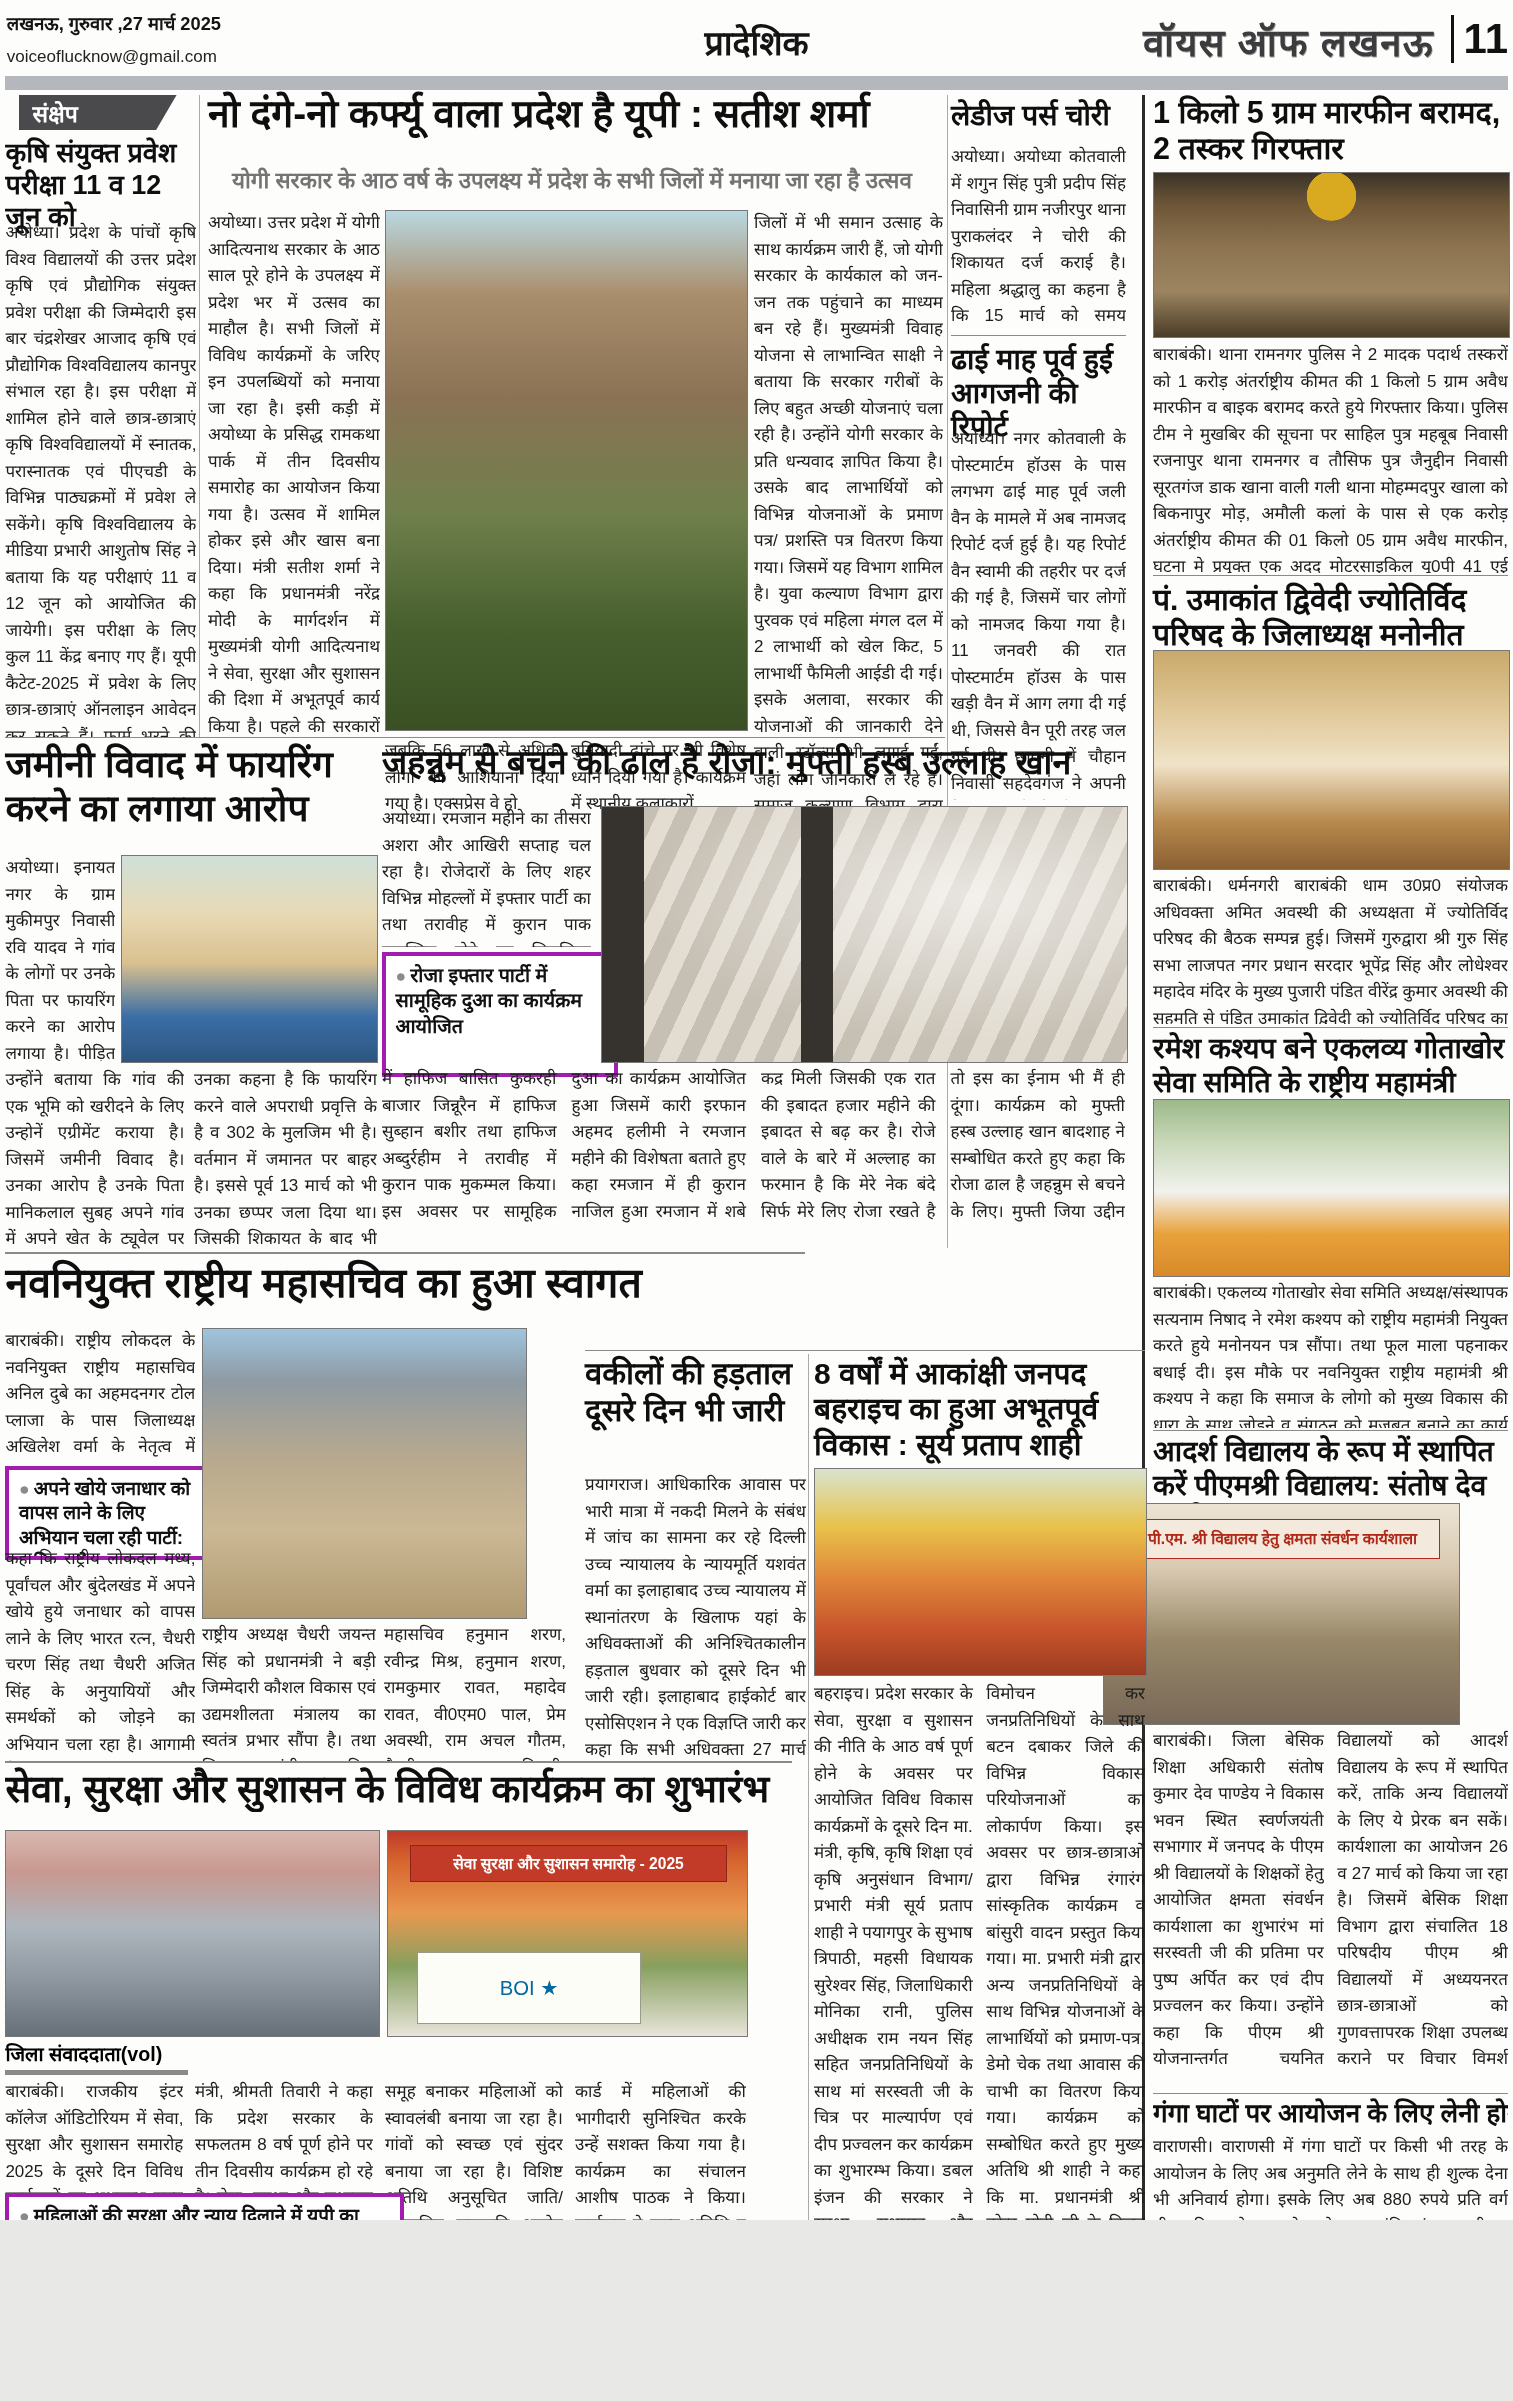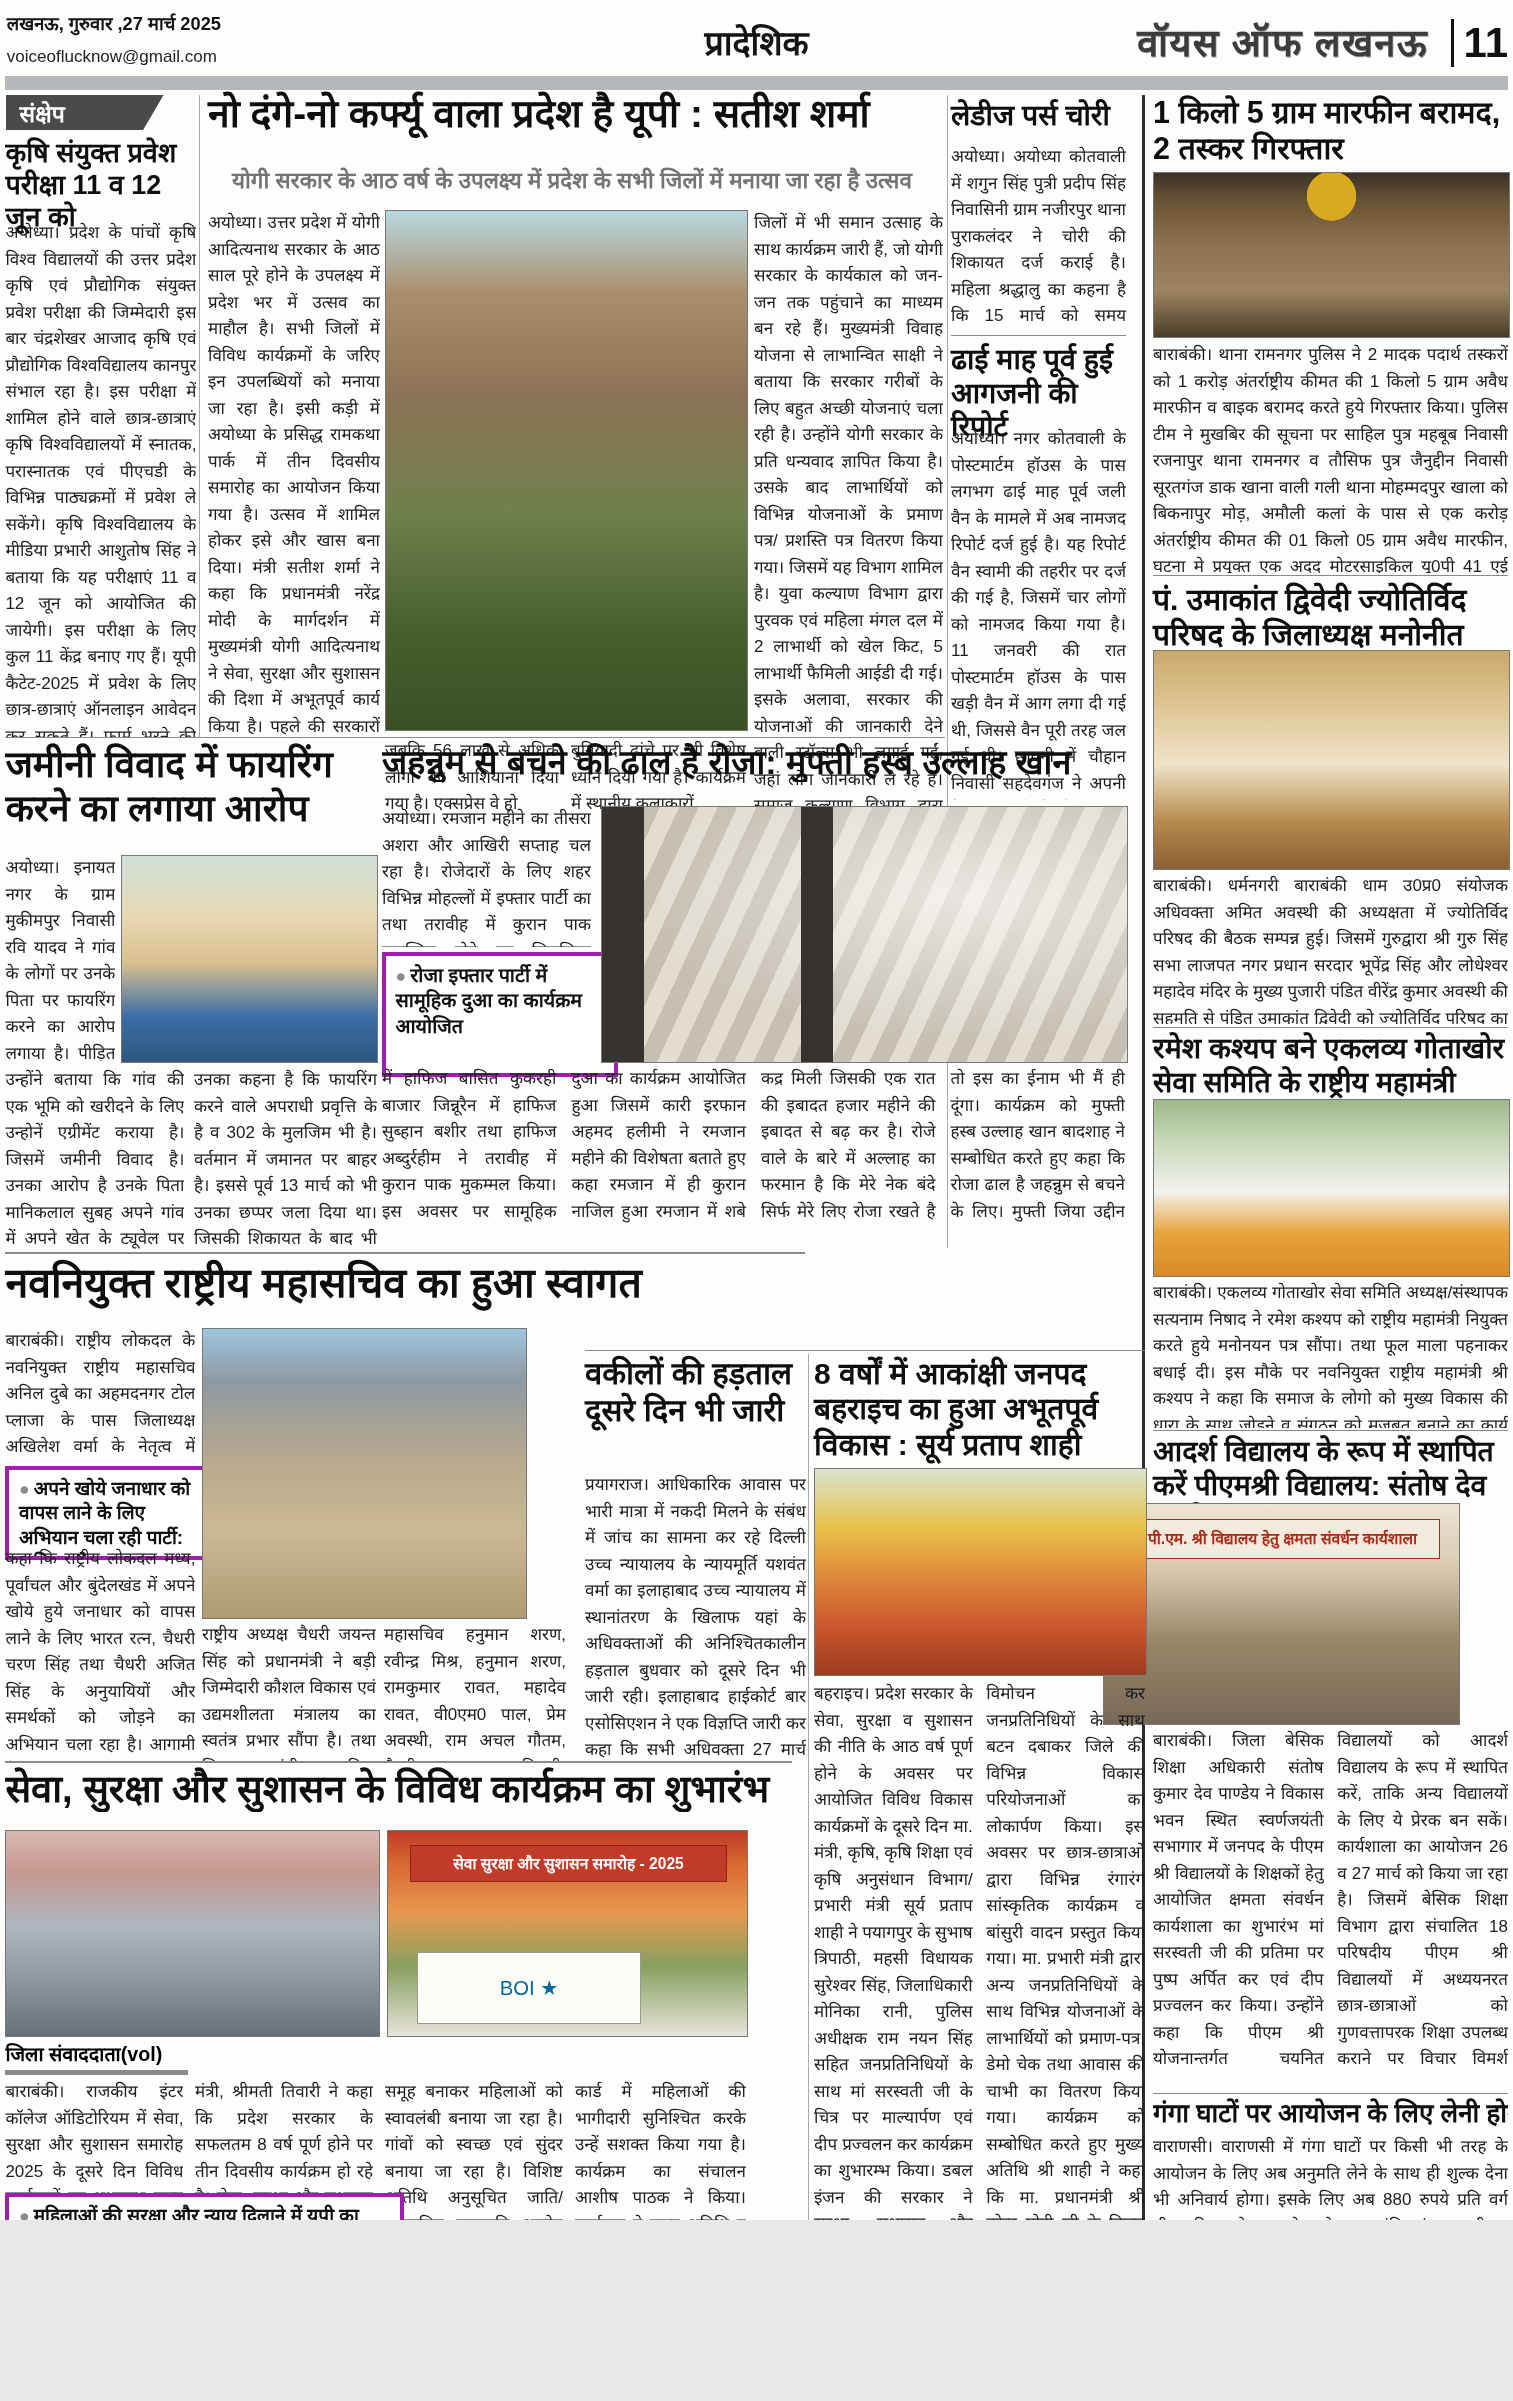--- a/index.html
+++ b/index.html
@@ -50,27 +50,27 @@
 </head>
 <body>
 
 <div id="page">
 
   <div class="abs" style="left:6.8px;top:9.5px;width:312px;">
     <div style="font-weight:bold;font-size:18.3px;">लखनऊ, गुरुवार ,27 मार्च  2025</div>
     <div style="font-size:17px;margin-top:12.2px;color:#222;">voiceoflucknow@gmail.com</div>
   </div>
   <div class="abs" style="left:597px;top:19px;width:319px;text-align:center;font-weight:bold;font-size:34px;">प्रादेशिक</div>
-  <div class="abs" style="left:1044px;top:15px;width:464px;display:flex;justify-content:flex-end;align-items:flex-end;gap:23px;">
+  <div class="abs" style="left:1044px;top:15px;width:464px;display:flex;justify-content:flex-end;align-items:flex-start;gap:17px;">
     <span class="mast">वॉयस ऑफ लखनऊ</span>
     <span class="pgnum">11</span>
   </div>
   <div class="abs graybar" style="left:5.4px;top:76px;width:1503px;height:13.6px;"></div>
 
-  <div class="abs badge" style="left:6px;top:95px;width:144px;height:35px;">संक्षेप</div>
+  <div class="abs badge" style="left:19px;top:95px;width:144px;height:35px;">संक्षेप</div>
   <div class="abs hl" style="left:5.4px;top:138px;width:191px;font-size:27px;">कृषि संयुक्त प्रवेश परीक्षा 11 व 12 जून को</div>
   <div class="abs bt" style="left:5.4px;top:220px;width:191px;height:518px;">अयोध्या। प्रदेश के पांचों कृषि विश्व विद्यालयों की उत्तर प्रदेश कृषि एवं प्रौद्योगिक संयुक्त प्रवेश परीक्षा की जिम्मेदारी इस बार चंद्रशेखर आजाद कृषि एवं प्रौद्योगिक विश्वविद्यालय कानपुर संभाल रहा है। इस परीक्षा में शामिल होने वाले छात्र-छात्राएं कृषि विश्वविद्यालयों में स्नातक, परास्नातक एवं पीएचडी के विभिन्न पाठ्यक्रमों में प्रवेश ले सकेंगे। कृषि विश्वविद्यालय के मीडिया प्रभारी आशुतोष सिंह ने बताया कि यह परीक्षाएं 11 व 12 जून को आयोजित की जायेगी। इस परीक्षा के लिए कुल 11 केंद्र बनाए गए हैं। यूपी कैटेट-2025 में प्रवेश के लिए छात्र-छात्राएं ऑनलाइन आवेदन कर सकते हैं। फार्म भरने की तिथि 17 मार्च 2025 से लेकर 7 मई 2025 तक निर्धारित की गई है। फार्म भरने की अंतिम तिथि 7 मई है, उसके बाद किसी के भी फार्म को स्वीकार नहीं किया जाएगा। पाठ्यक्रम का नाम, सीटों की संख्या, परीक्षा केंद्र, प्रवेश परीक्षा की अर्हता, ऑनलाइन आवेदन के लिए परीक्षा फार्म एवं अन्य विवरण उत्तर प्रदेश संयुक्त कृषि एवं प्रौद्योगिकी प्रवेश परीक्षा-2025 की अधिकारिक वेबसाइट पर उपलब्ध है।</div>
   <div class="abs" style="left:199px;top:95px;width:1.4px;height:643px;background:#aaa;"></div>
 
   <div class="abs hl" style="left:208px;top:91px;width:737px;font-size:39px;">नो दंगे-नो कर्फ्यू वाला प्रदेश है यूपी : सतीश शर्मा</div>
   <div class="abs subhead" style="left:208px;top:167px;width:737px;font-size:22.4px;margin-left:24px;">योगी सरकार के आठ वर्ष के उपलक्ष्य में प्रदेश के सभी जिलों में मनाया जा रहा है उत्सव</div>
   <div class="abs bt" style="left:208px;top:210px;width:172px;height:528px;">अयोध्या। उत्तर प्रदेश में योगी आदित्यनाथ सरकार के आठ साल पूरे होने के उपलक्ष्य में प्रदेश भर में उत्सव का माहौल है। सभी जिलों में विविध कार्यक्रमों के जरिए इन उपलब्धियों को मनाया जा रहा है। इसी कड़ी में अयोध्या के प्रसिद्ध रामकथा पार्क में तीन दिवसीय समारोह का आयोजन किया गया है। उत्सव में शामिल होकर इसे और खास बना दिया। मंत्री सतीश शर्मा ने कहा कि प्रधानमंत्री नरेंद्र मोदी के मार्गदर्शन में मुख्यमंत्री योगी आदित्यनाथ ने सेवा, सुरक्षा और सुशासन की दिशा में अभूतपूर्व कार्य किया है। पहले की सरकारों में दंगे होते थे और कर्फ्यू लगते थे, लेकिन आज उत्तर प्रदेश नो दंगे-नो कर्फ्यू वाला प्रदेश बन गया है। उन्होंने कहा कि आज प्रदेश में लोग सुरक्षित महसूस करते हैं। बड़ी संख्या में युवाओं को रोजगार दिया जा रहा है। निवेश के लिए माहौल तैयार हो गया है। गरीबों के लिए सभी योजनाओं पर कार्य हो रहा है। 15 करोड लोगों को राशन दिया जा रहा है। 2.66 करोड़ किसानों को सम्मान निधि दी जा रही है,</div>
   <div class="abs ph ph-expo" style="left:385px;top:210px;width:361px;height:519px;"></div>
   <div class="abs bt" style="left:385px;top:738px;width:174px;height:103px;">जबकि 56 लाख से अधिक लोगों को आशियाना दिया गया है। एक्सप्रेस वे हो</div>
   <div class="abs bt" style="left:571px;top:738px;width:175px;height:103px;">बुनियादी ढांचे पर भी विशेष ध्यान दिया गया है। कार्यक्रम में स्थानीय कलाकारों</div>

